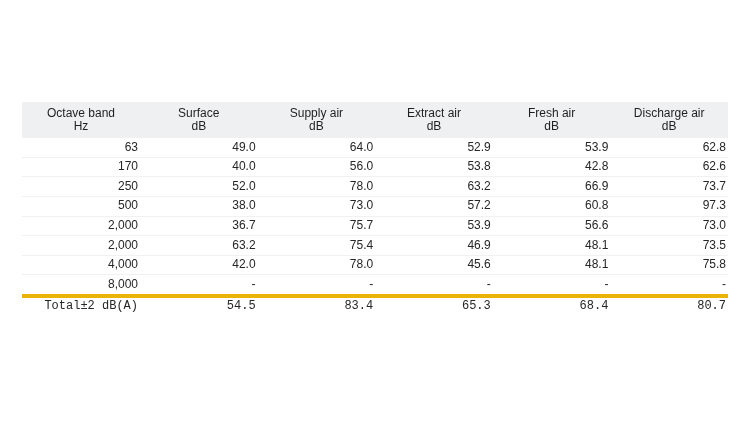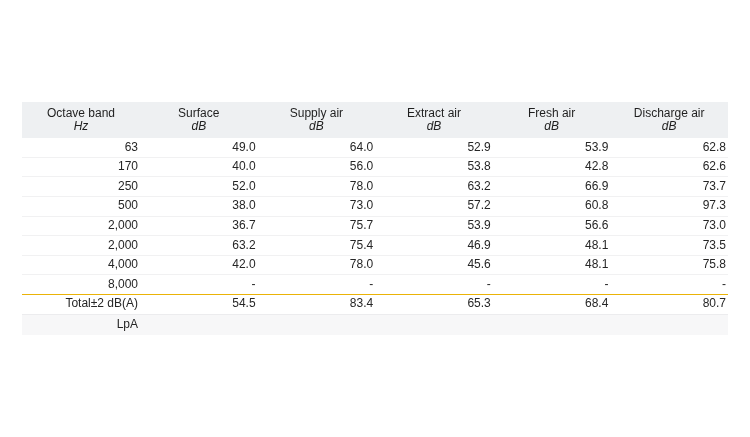--- a/index.html
+++ b/index.html
@@ -39,38 +39,38 @@
     padding: 4px 2px 5px 2px;
     line-height: 1.18;
     color: #1f1f1f;
     border: none;
     vertical-align: middle;
   }
 
   #acoustic-table thead th .unit {
     display: block;
     margin-top: -1px;
-    font-style: italic;
   }
 
   #acoustic-table tbody td {
     text-align: right;
     padding: 2.4px 2px 2.4px 2px;
     border-top: 1px solid #f1f1f2;
     line-height: 1.15;
     background: #ffffff;
     vertical-align: middle;
   }
 
   #acoustic-table tbody tr:first-child td {
     border-top: none;
   }
 
   #acoustic-table tbody tr.total-row td {
-    border-top: 1px solid #eab308;
+    border-top: 4px solid #eab308;
+    font-family: Liberation Mono, monospace;
   }
 
   #acoustic-table tbody tr.lpa-row td {
     background: #f7f7f8;
     border-top: 1px solid #ececee;
     padding-top: 3.2px;
     padding-bottom: 3.6px;
   }
 </style>
 </head>
@@ -179,22 +179,14 @@
       <td>-</td>
     </tr>
     <tr class="total-row">
       <td>Total±2 dB(A)</td>
       <td>54.5</td>
       <td>83.4</td>
       <td>65.3</td>
       <td>68.4</td>
       <td>80.7</td>
     </tr>
-    <tr class="lpa-row">
-      <td>LpA</td>
-      <td></td>
-      <td></td>
-      <td></td>
-      <td></td>
-      <td></td>
-    </tr>
   </tbody>
 </table>
 
 </body></html>

